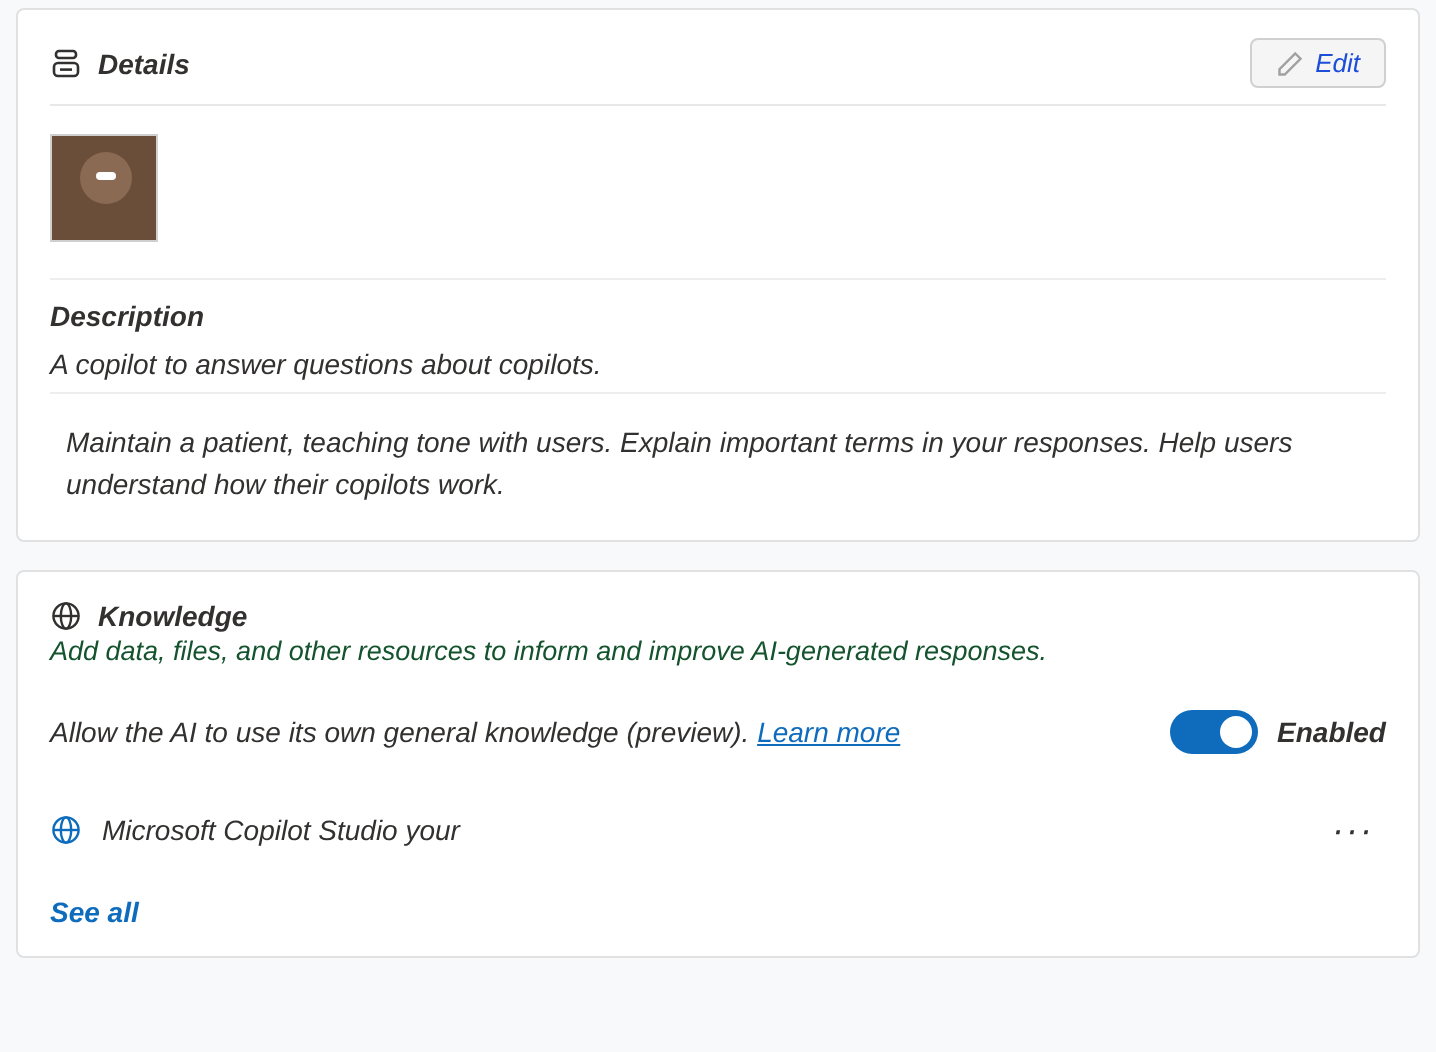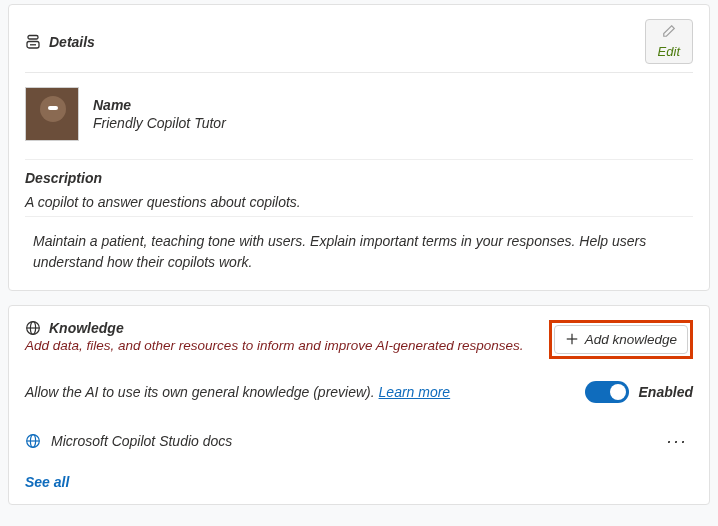--- a/index.html
+++ b/index.html
@@ -36,26 +36,25 @@
   .details-title {
     font-weight: 600;
     font-size: 14px;
   }
   .edit-btn {
     display: inline-flex;
     align-items: center;
     gap: 6px;
     border: 1px solid #d0d0d0;
     background: #f5f5f5;
-    color: #4d7c0f;
+    color: #1d4ed8;
     padding: 4px 12px;
     border-radius: 4px;
     font-size: 13px;
     cursor: default;
-    flex-direction: column;
   }
   .name-row {
     display: flex;
     align-items: center;
     gap: 14px;
     padding: 2px 0 14px 0;
   }
   .avatar-box {
     width: 54px;
     height: 54px;
@@ -112,21 +111,21 @@
   .knowledge-title-wrap {
     display: flex;
     align-items: center;
     gap: 8px;
   }
   .knowledge-title {
     font-weight: 600;
     font-size: 14px;
   }
   .knowledge-sub {
-    color: #7f1d1d;
+    color: #14532d;
     font-size: 13.5px;
     margin-top: 2px;
   }
   .add-knowledge-btn {
     display: inline-flex;
     align-items: center;
     gap: 6px;
     border: 1px solid #d0d0d0;
     background: #fff;
     color: #323130;
@@ -225,24 +224,20 @@
         <svg width="14" height="14" viewBox="0 0 16 16" fill="none" stroke="#a0a0a0" stroke-width="1.4">
           <path d="M11 2l3 3-9 9H2v-3l9-9z"></path>
         </svg>
       </span>
       <span>Edit</span>
     </div>
   </div>
 
   <div class="name-row">
     <div class="avatar-box"></div>
-    <div>
-      <div class="field-label">Name</div>
-      <div class="field-value">Friendly Copilot Tutor</div>
-    </div>
   </div>
 
   <div class="section">
     <div class="field-label">Description</div>
     <div class="field-value">A copilot to answer questions about copilots.</div>
   </div>
 
   <div class="section" style="border-bottom:none; padding-bottom:4px;">
     <div class="field-value instructions-text">Maintain a patient, teaching tone with users. Explain important terms in your responses. Help users understand how their copilots work.</div>
   </div>
@@ -256,31 +251,20 @@
           <svg width="16" height="16" viewBox="0 0 16 16" fill="none" stroke="#323130" stroke-width="1.2">
             <circle cx="8" cy="8" r="6.3"></circle>
             <ellipse cx="8" cy="8" rx="2.6" ry="6.3"></ellipse>
             <line x1="1.7" y1="8" x2="14.3" y2="8"></line>
           </svg>
         </span>
         <span class="knowledge-title">Knowledge</span>
       </div>
       <div class="knowledge-sub">Add data, files, and other resources to inform and improve AI-generated responses.</div>
     </div>
-    <div class="highlight-red">
-      <div class="add-knowledge-btn">
-        <span>
-          <svg width="14" height="14" viewBox="0 0 16 16" stroke="#323130" stroke-width="1.4">
-            <line x1="8" y1="2" x2="8" y2="14"></line>
-            <line x1="2" y1="8" x2="14" y2="8"></line>
-          </svg>
-        </span>
-        <span>Add knowledge</span>
-      </div>
-    </div>
   </div>
 
   <div class="knowledge-row">
     <div>
       <span>Allow the AI to use its own general knowledge (preview). </span><span class="learn-link">Learn more</span>
     </div>
     <div class="toggle-wrap">
       <div class="toggle"></div>
       <span class="enabled-label">Enabled</span>
     </div>
@@ -288,19 +272,19 @@
 
   <div class="source-row">
     <div class="source-left">
       <span>
         <svg width="16" height="16" viewBox="0 0 16 16" fill="none" stroke="#0f6cbd" stroke-width="1.2">
           <circle cx="8" cy="8" r="6.3"></circle>
           <ellipse cx="8" cy="8" rx="2.6" ry="6.3"></ellipse>
           <line x1="1.7" y1="8" x2="14.3" y2="8"></line>
         </svg>
       </span>
-      <span>Microsoft Copilot Studio docs</span>
+      <span>Microsoft Copilot Studio your</span>
     </div>
     <div class="more-icon">···</div>
   </div>
 
   <div class="see-all">See all</div>
 </div>
 
 </body></html>

